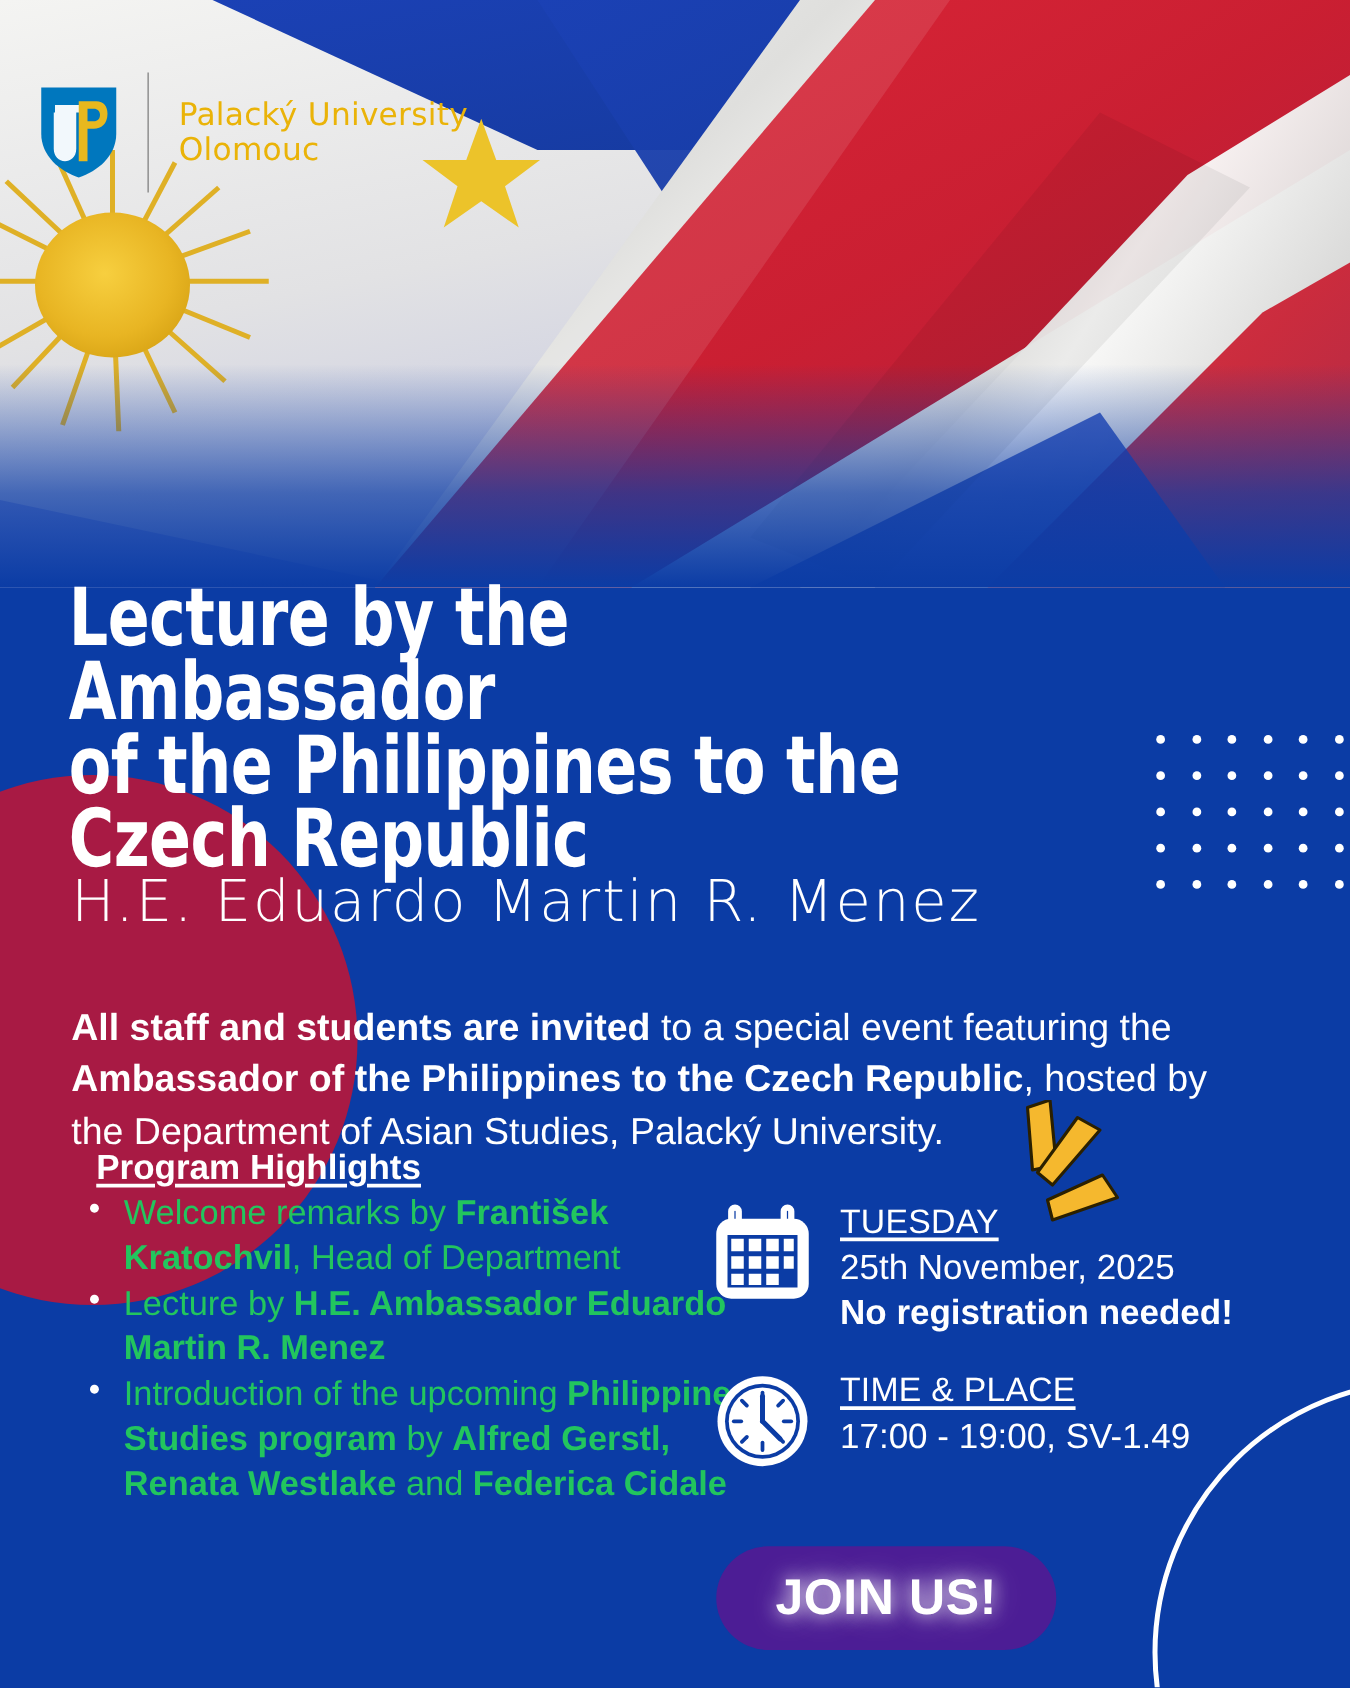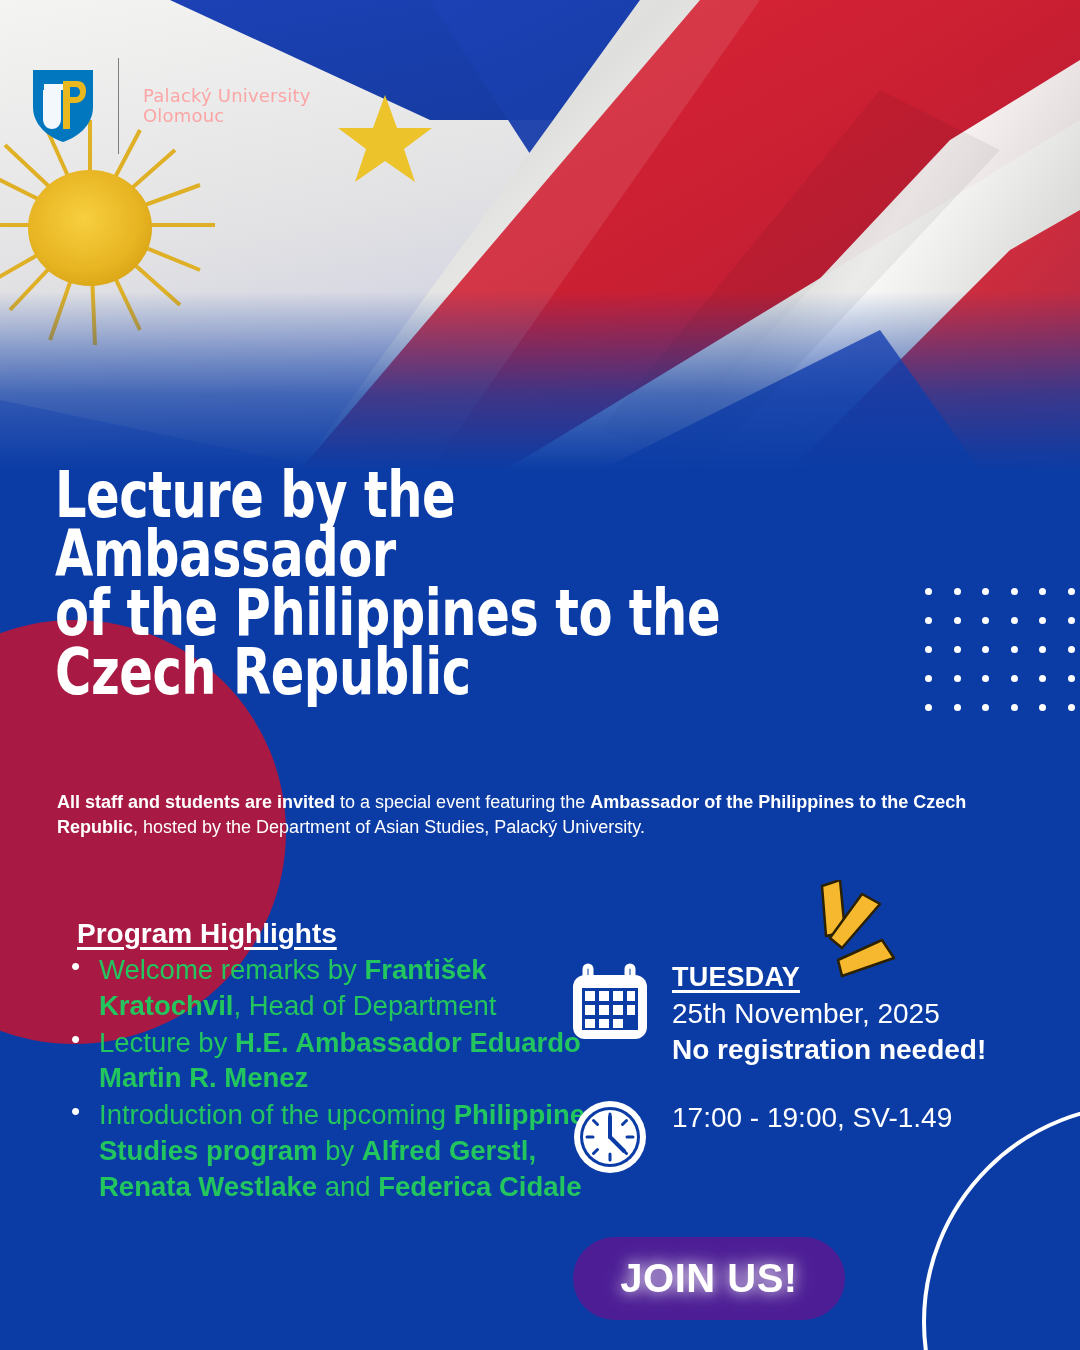--- a/index.html
+++ b/index.html
@@ -14,21 +14,21 @@
   .poster{position:relative;width:1080px;height:1350px;overflow:hidden;background:#0B3CA5;}
 
   
   .flag-banner{position:absolute;left:0;top:0;width:1080px;height:470px;overflow:hidden;}
   .flag-banner svg{display:block;width:1080px;height:470px;}
 
   
   .logo-block{position:absolute;left:30px;top:58px;display:flex;align-items:center;gap:0;z-index:8;}
   .logo-shield{width:66px;height:78px;flex:none;}
   .logo-divider{width:1px;height:96px;background:#6a6a6a;margin-left:22px;margin-right:24px;opacity:.85;}
-  .logo-text{font-family:"DejaVu Sans","Liberation Sans",sans-serif;color:#fca5a5;font-size:18px;line-height:1.12;font-weight:400;letter-spacing:.2px;}
+  .logo-text{font-family:"DejaVu Sans","Liberation Sans",sans-serif;color:#eab308;font-size:25px;line-height:1.12;font-weight:400;letter-spacing:.2px;}
   .logo-text .l2{display:block;}
 
   
   .maroon-circle{position:absolute;left:-138px;top:620px;width:424px;height:424px;border-radius:50%;background:#A81A44;z-index:1;}
   .dot-grid{position:absolute;left:925px;top:588px;z-index:2;}
   .dot-grid .drow{display:flex;gap:21.5px;margin-bottom:22px;}
   .dot-grid .dot{width:7px;height:7px;border-radius:50%;background:#ffffff;}
   .arc-circle{position:absolute;left:922px;top:1103px;width:430px;height:430px;border:4px solid #ffffff;border-radius:50%;z-index:2;}
   .rays{position:absolute;left:800px;top:880px;width:120px;height:105px;z-index:4;}
 
@@ -52,21 +52,21 @@
     color:#ffffff;
     font-family:"DejaVu Sans Light","DejaVu Sans","Liberation Sans",sans-serif;
     font-weight:300;
     font-size:46px;
     letter-spacing:1.6px;
     line-height:1.1;
   }
 
   .intro{
     position:absolute;left:57px;top:772px;width:950px;
-    color:#ffffff;font-size:18px;line-height:1.38;font-weight:400;
+    color:#ffffff;font-size:30px;line-height:1.38;font-weight:400;
   }
   .intro b{font-weight:700;}
 
   .prog-head{
     position:absolute;left:57px;top:918px;
     color:#ffffff;font-size:28px;font-weight:700;
     text-decoration:underline;text-underline-offset:4px;text-decoration-thickness:2.5px;margin-left:20px;
   }
   .prog-list{
     position:absolute;left:57px;top:952px;width:500px;
@@ -77,21 +77,21 @@
   .prog-list li::before{content:"\2022";position:absolute;left:-28px;top:-2px;font-size:26px;color:#ffffff;}
   .prog-list b{font-weight:700;}
 
   
   .info{position:absolute;left:568px;}
   .info-date{top:960px;}
   .info-time{top:1095px;}
   .info-row{display:flex;align-items:flex-start;gap:20px;}
   .ic{flex:none;width:84px;height:84px;}
   .info-txt{color:#ffffff;padding-top:2px;}
-  .info-label{font-size:27px;font-weight:700;text-decoration:underline;text-underline-offset:4px;text-decoration-thickness:2.5px;letter-spacing:.2px;}
+  .info-label{font-size:27px;font-weight:400;text-decoration:underline;text-underline-offset:4px;text-decoration-thickness:2.5px;letter-spacing:.2px;}
   .info-main{font-size:28px;font-weight:400;margin-top:5px;line-height:1.12;}
   .info-note{font-size:28px;font-weight:700;margin-top:5px;line-height:1.12;}
 
   .join-btn{
     position:absolute;left:573px;top:1237px;width:272px;height:83px;
     border:none;border-radius:42px;
     background:#4c1d95;
     color:#ffffff;
     font-family:"Liberation Sans","DejaVu Sans",sans-serif;
     font-size:40px;font-weight:700;letter-spacing:.5px;
@@ -252,20 +252,21 @@
     <polygon points="22,6 40,0 45,52 26,56" fill="#F5B82E" stroke="#2b2000" stroke-width="2.5" stroke-linejoin="round"></polygon>
     <polygon points="62,14 80,24 42,68 30,58" fill="#F5B82E" stroke="#2b2000" stroke-width="2.5" stroke-linejoin="round"></polygon>
     <polygon points="82,60 94,78 42,96 38,80" fill="#F5B82E" stroke="#2b2000" stroke-width="2.5" stroke-linejoin="round"></polygon>
   </svg>
 
   <div class="content">
 
     <div class="title">Lecture by the Ambassador
 of the Philippines to the
 Czech Republic</div>
+    <div class="subtitle">H.E. Eduardo Martin R. Menez</div>
 
     <p class="intro">
       <b>All staff and students are invited</b><span> to a special event featuring the </span><b>Ambassador of the Philippines to the Czech Republic</b><span>, hosted by the Department of Asian Studies, Palacký University.</span>
     </p>
 
     <div class="prog-head">Program Highlights</div>
 
     <ul class="prog-list">
       <li><span>Welcome remarks by </span><b>František Kratochvil</b><span>, Head of Department</span></li>
       <li><span>Lecture by </span><b>H.E. Ambassador Eduardo Martin R. Menez</b><span></span></li>
@@ -316,20 +317,21 @@
             <line x1="54.5" y1="54.5" x2="58.5" y2="58.5"></line>
             <line x1="58.5" y1="25.5" x2="54.5" y2="29.5"></line>
             <line x1="29.5" y1="54.5" x2="25.5" y2="58.5"></line>
           </g>
           <g stroke="#0B3CA5" stroke-width="4" stroke-linecap="round">
             <line x1="42" y1="42" x2="42" y2="22"></line>
             <line x1="42" y1="42" x2="56" y2="56"></line>
           </g>
         </svg>
         <div class="info-txt">
+          <div class="info-label">TIME &amp; PLACE</div>
           <div class="info-main">17:00 - 19:00, SV-1.49</div>
         </div>
       </div>
     </div>
 
     <button class="join-btn">JOIN US!</button>
 
   </div>
 </div>
 

